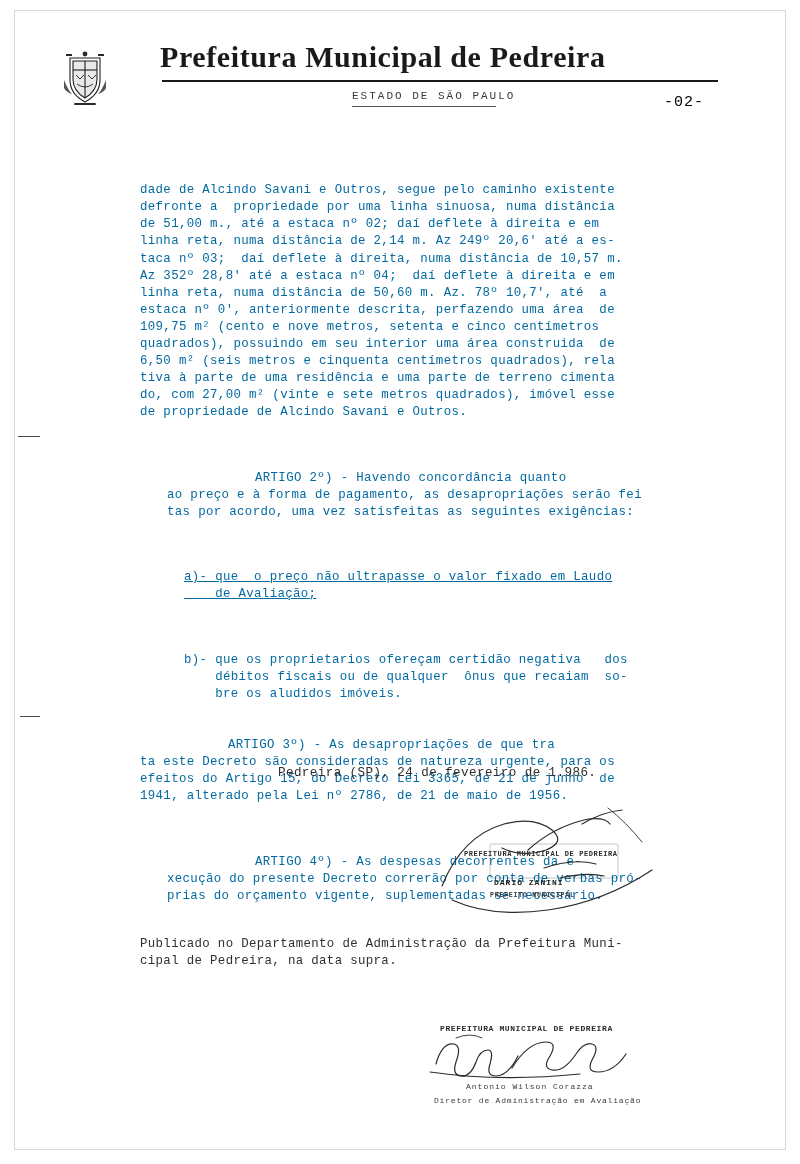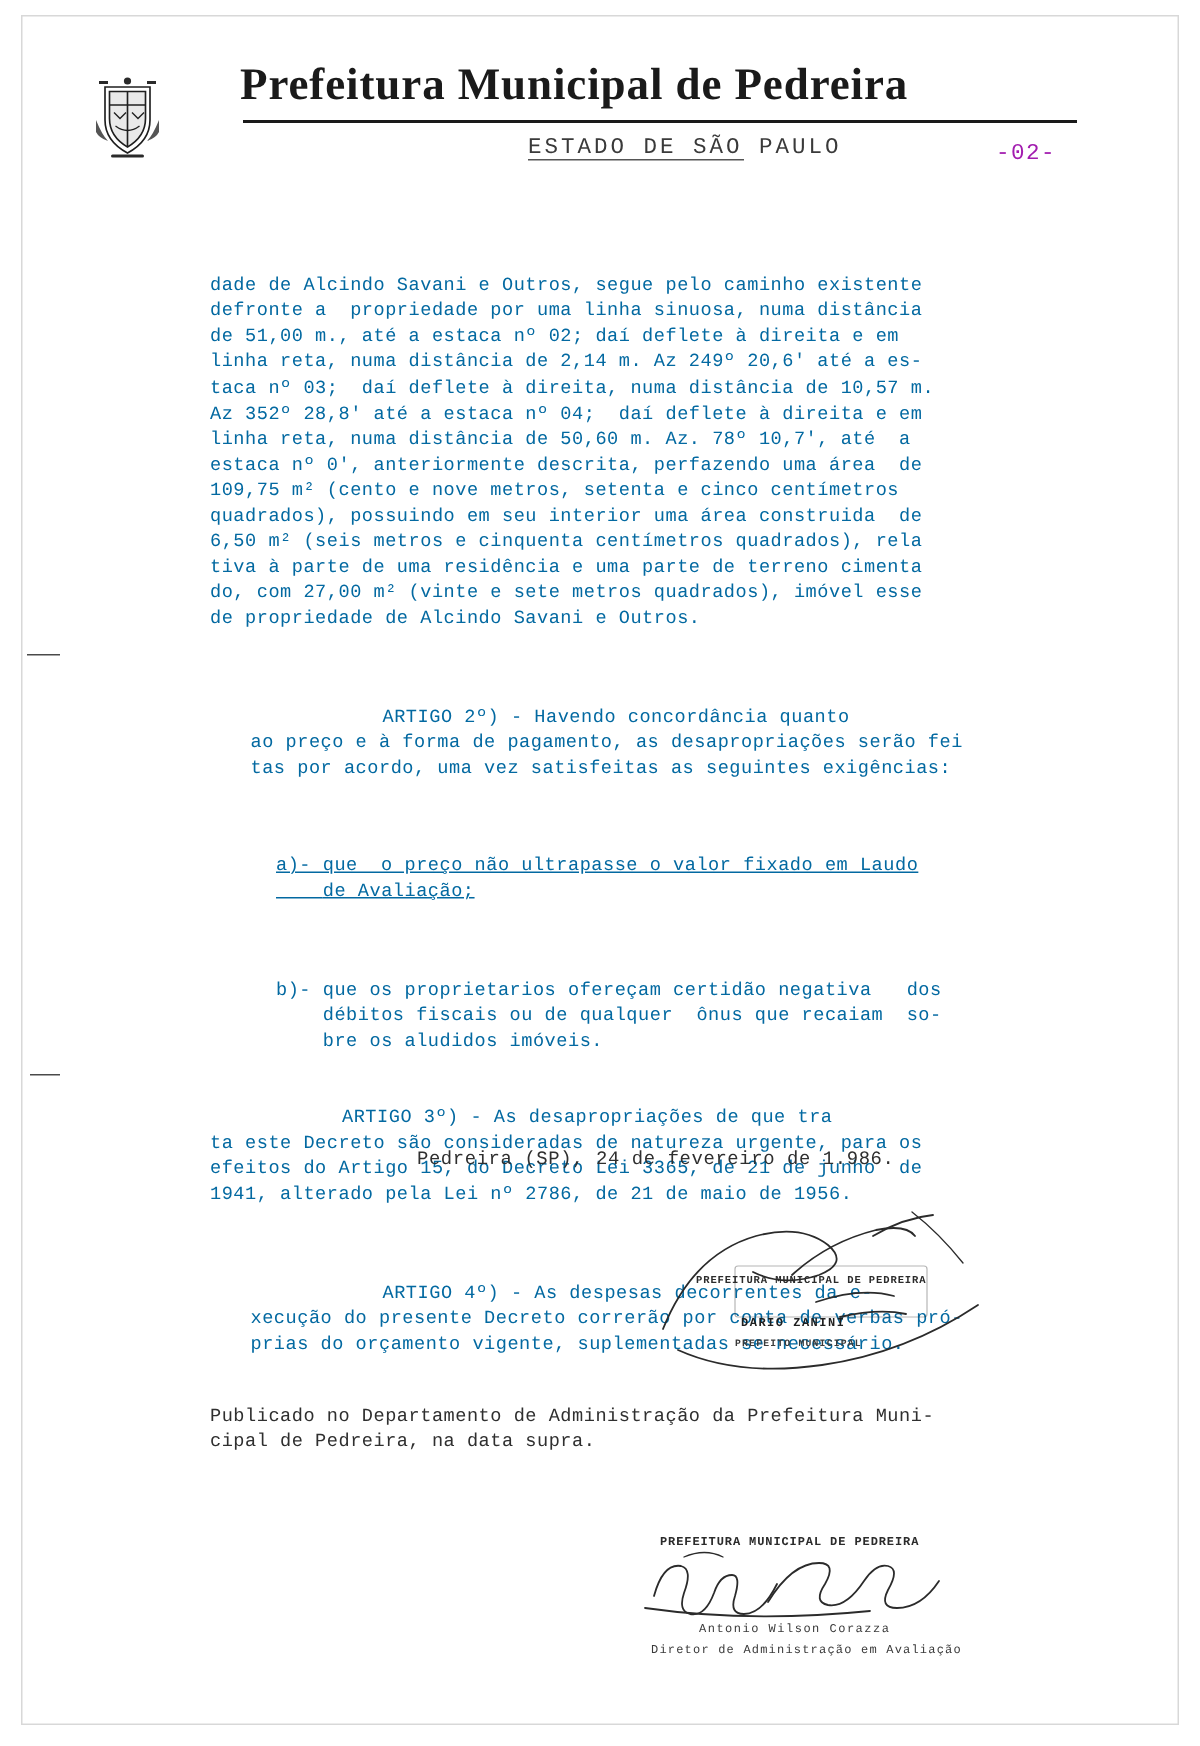--- a/index.html
+++ b/index.html
@@ -58,39 +58,39 @@
     left: 162px;
     top: 52px;
     width: 556px;
     height: 2px;
     background: #1a1a1a;
   }
   .subtitle {
     position: absolute;
     left: 352px;
     top: 62px;
-    font-size: 15px;
+    font-size: 11px;
     letter-spacing: 2px;
     color: #3a3a3a;
     white-space: nowrap;
   }
   .subtitle-rule {
     position: absolute;
     left: 352px;
     top: 78px;
     width: 144px;
     height: 1px;
     background: #555;
   }
   .page-number {
     position: absolute;
     left: 664px;
     top: 66px;
     font-size: 15px;
-    color: #a21caf;
+    color: #000000;
     letter-spacing: 1px;
   }
   .body-text {
     position: absolute;
     left: 140px;
     top: 148px;
     width: 596px;
     font-size: 12.4px;
     line-height: 17.1px;
     color: #0369a1;

